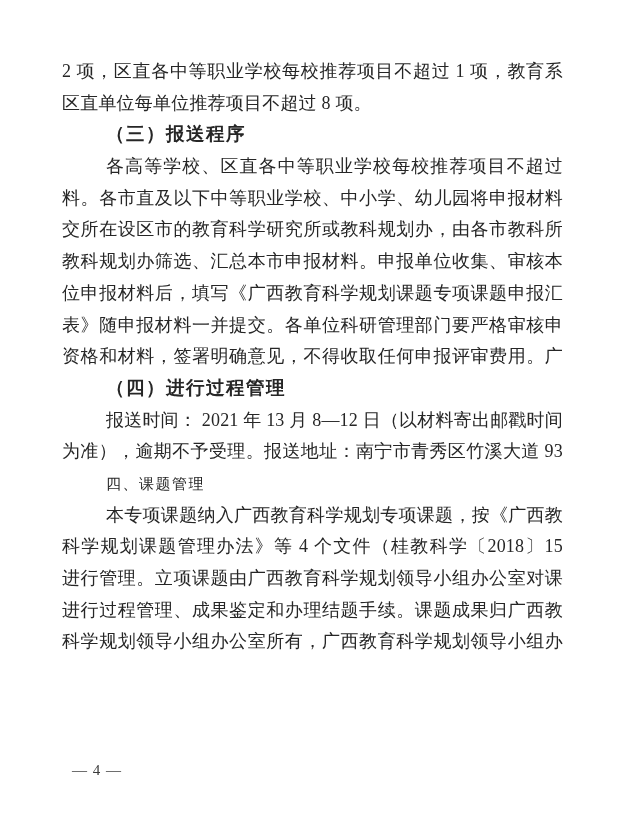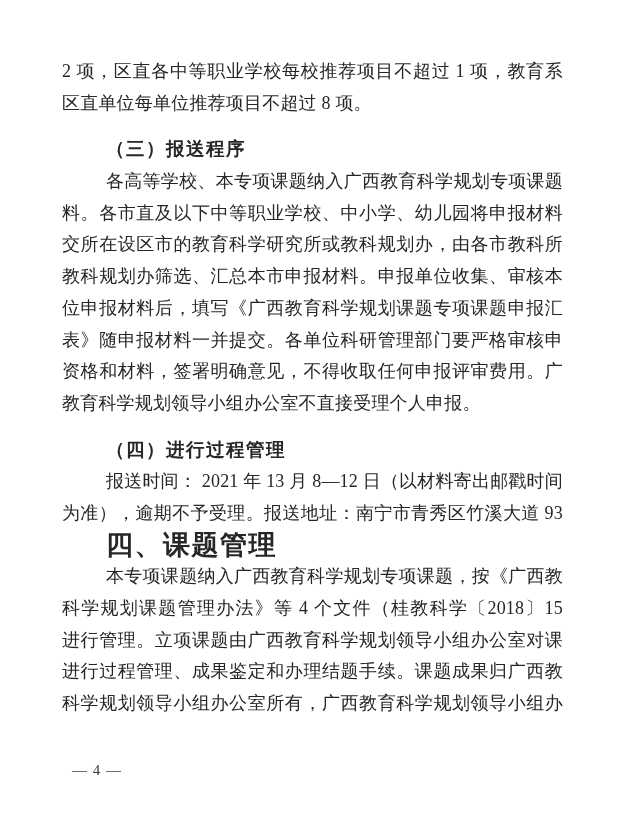--- a/index.html
+++ b/index.html
@@ -37,54 +37,52 @@
       text-align: justify;
       text-align-last: justify;
     }
     .line.indent {
       text-indent: 44px;
     }
     .line.subheading {
       font-weight: 600;
       font-size: 18.5px;
       letter-spacing: 1.5px;
-      margin-top: 15px;
     }
     .line.heading {
       font-family: "Liberation Sans", sans-serif;
-      font-weight: 700;
-      font-size: 27px;
+      font-weight: 400;
+      font-size: 15px;
       letter-spacing: 1.5px;
     }
     .footer {
       position: absolute;
       left: 72px;
       top: 760px;
       font-size: 15px;
       line-height: 20px;
       color: #3a3a3a;
       letter-spacing: 1px;
     }
   </style>
 </head>
 <body>
 
 <div class="page">
   <div class="content">
       <div class="line body just">2 项，区直各中等职业学校每校推荐项目不超过 1 项，教育系统</div>
       <div class="line body">区直单位每单位推荐项目不超过 8 项。</div>
       <div class="line subheading indent">（三）报送程序</div>
-      <div class="line body indent just">各高等学校、本专项课题纳入广西教育科学规划专项课题</div>
+      <div class="line body indent just">各高等学校、区直各中等职业学校每校推荐项目不超过</div>
       <div class="line body just">料。各市直及以下中等职业学校、中小学、幼儿园将申报材料递</div>
       <div class="line body just">交所在设区市的教育科学研究所或教科规划办，由各市教科所或</div>
       <div class="line body just">教科规划办筛选、汇总本市申报材料。申报单位收集、审核本单</div>
       <div class="line body just">位申报材料后，填写《广西教育科学规划课题专项课题申报汇总</div>
       <div class="line body just">表》随申报材料一并提交。各单位科研管理部门要严格审核申报</div>
       <div class="line body just">资格和材料，签署明确意见，不得收取任何申报评审费用。广西</div>
-      <div class="line body">教育科学规划领导小组办公室不直接受理个人申报。</div>
       <div class="line subheading indent">（四）进行过程管理</div>
       <div class="line body indent just">报送时间： 2021 年 13 月 8—12 日（以材料寄出邮戳时间</div>
       <div class="line body just">为准），逾期不予受理。报送地址：南宁市青秀区竹溪大道 93</div>
       <div class="line heading indent">四、课题管理</div>
       <div class="line body indent just">本专项课题纳入广西教育科学规划专项课题，按《广西教育</div>
       <div class="line body just">科学规划课题管理办法》等 4 个文件（桂教科学〔2018〕15 号）</div>
       <div class="line body just">进行管理。立项课题由广西教育科学规划领导小组办公室对课题</div>
       <div class="line body just">进行过程管理、成果鉴定和办理结题手续。课题成果归广西教育</div>
       <div class="line body just">科学规划领导小组办公室所有，广西教育科学规划领导小组办公</div>
     </div>

